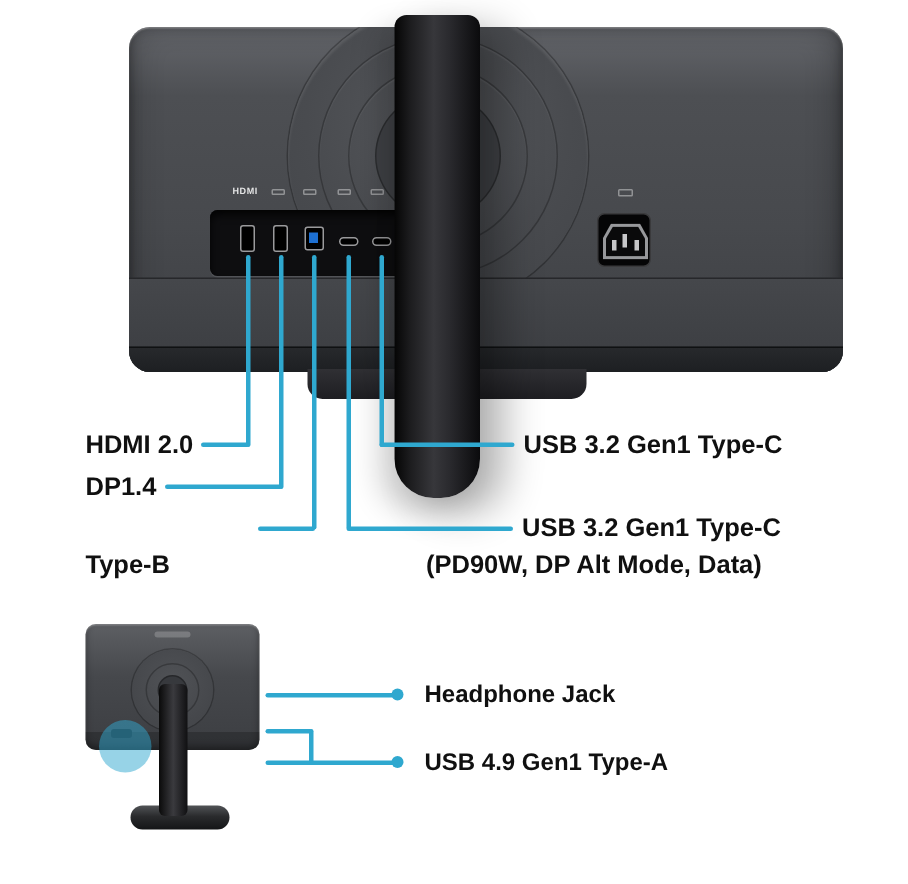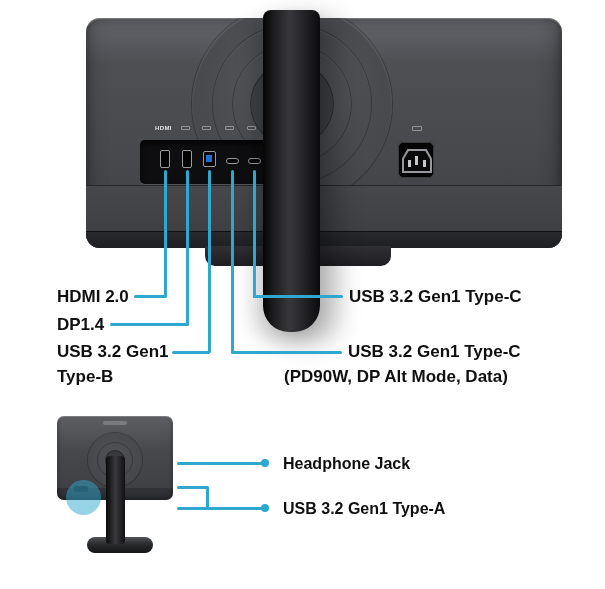--- a/index.html
+++ b/index.html
@@ -130,21 +130,20 @@
   <div class="line" style="left:253px; top:170px; width:2.5px; height:128px;"></div>
 
   <div class="line" style="left:134px; top:295px; width:32px;  height:2.5px;"></div>
   <div class="line" style="left:110px; top:323px; width:78px;  height:2.5px;"></div>
   <div class="line" style="left:172px; top:351px; width:38px;  height:2.5px;"></div>
   <div class="line" style="left:253px; top:295px; width:90px;  height:2.5px;"></div>
   <div class="line" style="left:231px; top:351px; width:111px; height:2.5px;"></div>
 
   <span class="lbl" style="left:57px; top:287px;">HDMI 2.0</span>
   <span class="lbl" style="left:57px; top:315px;">DP1.4</span>
-  <span class="lbl" style="left:57px; top:342px;">USB 3.2 Gen1</span>
   <span class="lbl" style="left:57px; top:367px;">Type-B</span>
   <span class="lbl" style="left:349px; top:287px;">USB 3.2 Gen1 Type-C</span>
   <span class="lbl" style="left:348px; top:342px;">USB 3.2 Gen1 Type-C</span>
   <span class="lbl" style="left:284px; top:367px;text-align:right;">(PD90W, DP Alt Mode, Data)</span>
 
   <div class="mini">
     <div class="mini-logo"></div>
     <div class="mr1"></div>
     <div class="mr2"></div>
     <div class="mr3"></div>
@@ -157,15 +156,15 @@
 
   <div class="line" style="left:177px; top:462px; width:88px; height:2.5px;"></div>
   <div class="dot" style="left:261px; top:459px;"></div>
 
   <div class="line" style="left:177px; top:486px; width:31px; height:2.5px;"></div>
   <div class="line" style="left:206px; top:486px; width:2.5px; height:24px;"></div>
   <div class="line" style="left:177px; top:507px; width:88px; height:2.5px;"></div>
   <div class="dot" style="left:261px; top:504px;"></div>
 
   <span class="lbl lbl-sm" style="left:283px; top:454px;">Headphone Jack</span>
-  <span class="lbl lbl-sm" style="left:283px; top:499px;">USB 3.2 Gen1 Type-A</span>
+  <span class="lbl lbl-sm" style="left:283px; top:499px;">USB 4.9 Gen1 Type-A</span>
 
 </div>
 
 </body></html>

